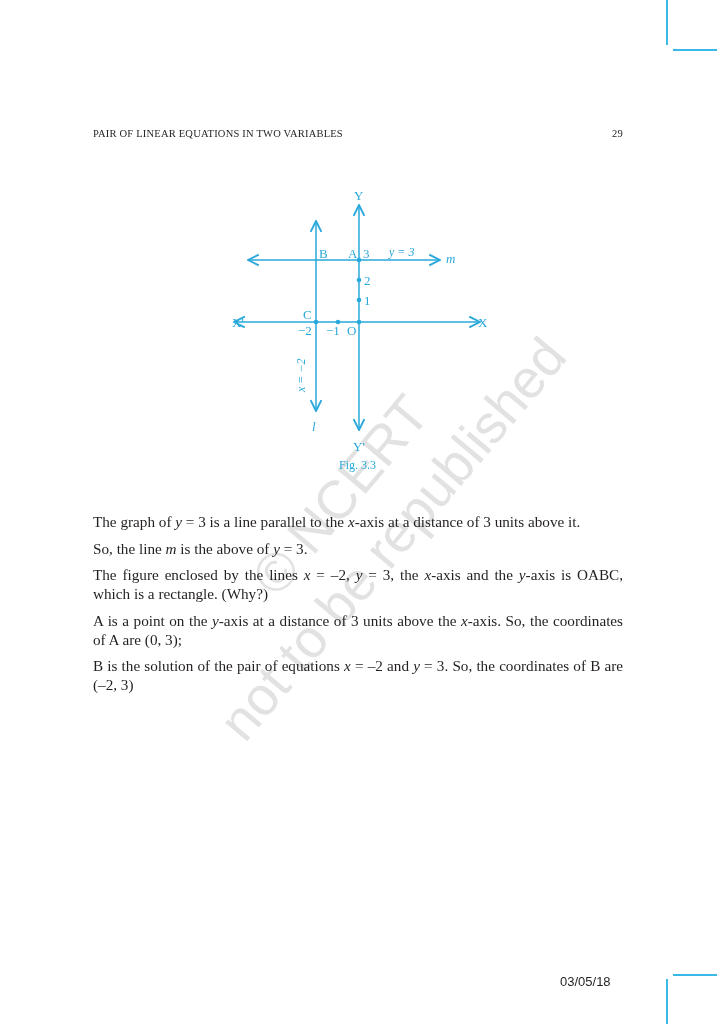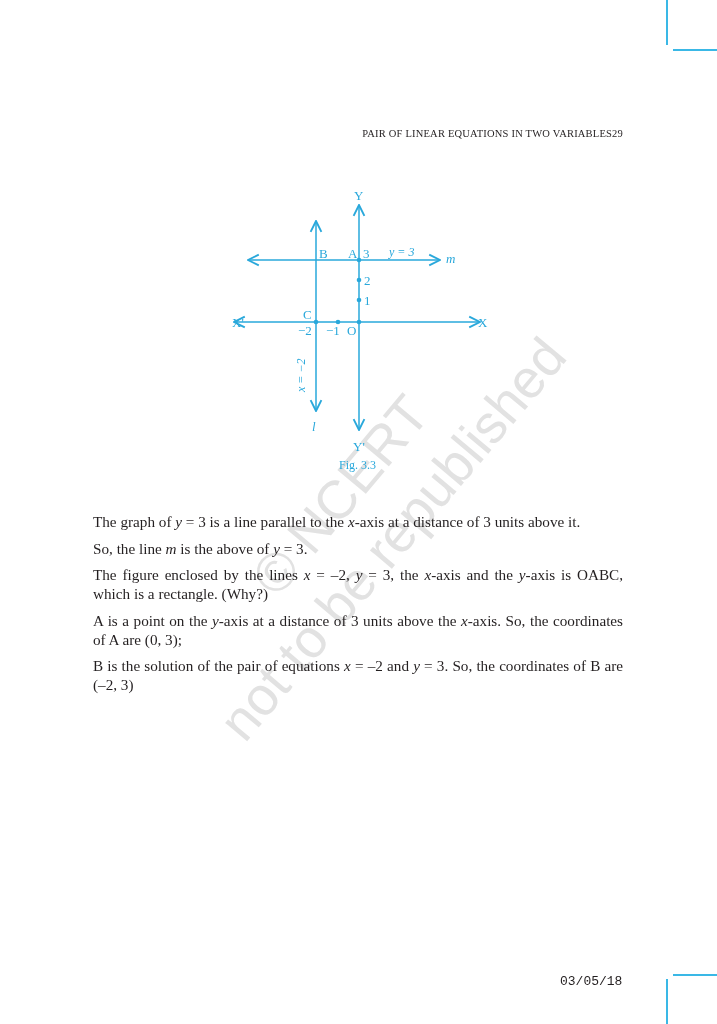--- a/index.html
+++ b/index.html
@@ -3,36 +3,36 @@
 <meta charset="utf-8">
 <style>
   html, body { margin: 0; padding: 0; }
   body {
     width: 717px; height: 1024px; position: relative; overflow: hidden;
     background: #ffffff; font-family: "Liberation Serif", serif; color: #231f20;
   }
   .crop-mark { position: absolute; background: #3ab8e6; }
   .running-head {
     position: absolute; left: 93px; top: 128px; width: 530px;
-    font-size: 10.5px; letter-spacing: 0.2px; display: flex; justify-content: flex-end;
+    font-size: 10.5px; letter-spacing: 0.2px; display: flex; justify-content: space-between;
   }
   .figure { position: absolute; left: 0; top: 0; width: 717px; height: 480px; }
   .fig-caption {
     position: absolute; left: 339px; top: 458px; font-size: 12px; color: #29a8db;
   }
   .body-text {
     position: absolute; left: 93px; top: 512px; width: 530px;
     font-size: 15.2px; line-height: 19px; text-align: justify;
   }
   .body-text p { margin: 0 0 7.5px 0; }
   .body-text i { font-style: italic; }
   .sq-label { color: #29a8db; font-weight: bold; }
   .footer-date {
     position: absolute; left: 560px; top: 974px;
-    font-family: Liberation Mono, monospace; font-size: 13px; color: #231f20;
+    font-family: Liberation Sans, sans-serif; font-size: 13px; color: #231f20;
   }
   .watermark {
     position: absolute; left: 0; top: 0; width: 717px; height: 1024px; pointer-events: none;
   }
 </style>
 </head>
 <body>
 
 <div class="crop-mark" style="left:666px;top:0;width:2px;height:45px;"></div>
 <div class="crop-mark" style="left:673px;top:49px;width:44px;height:2px;"></div>

